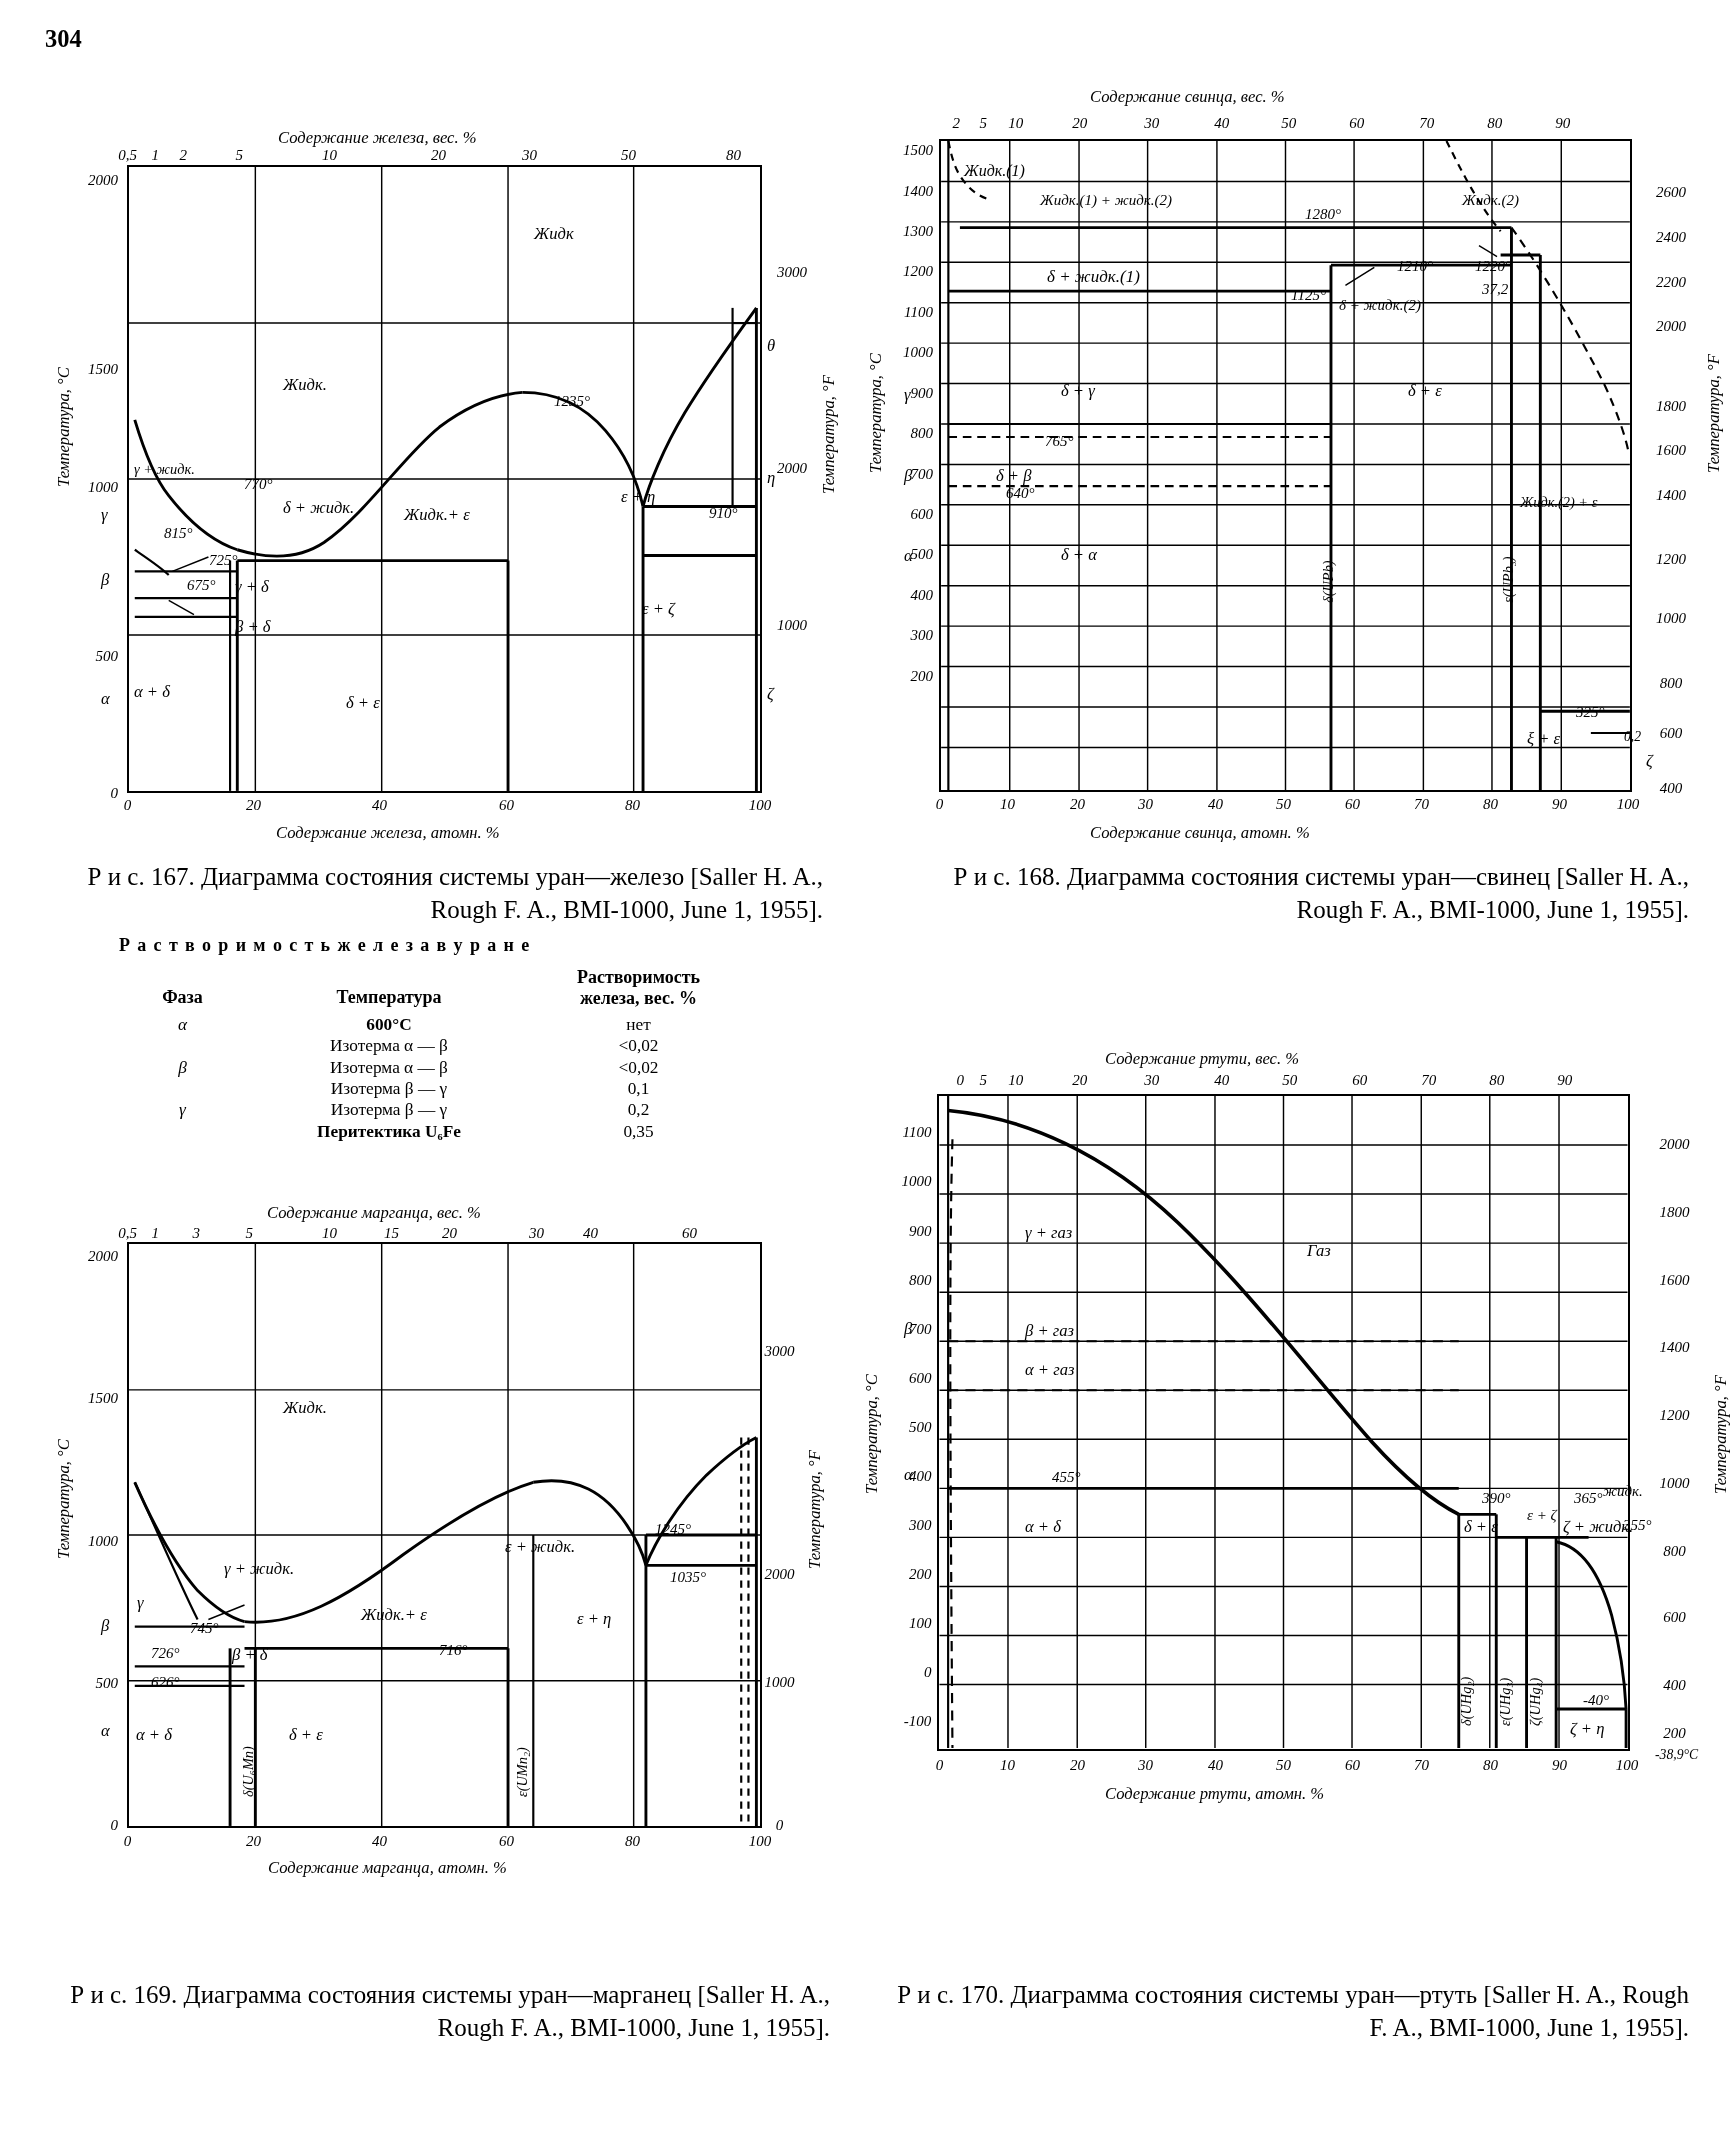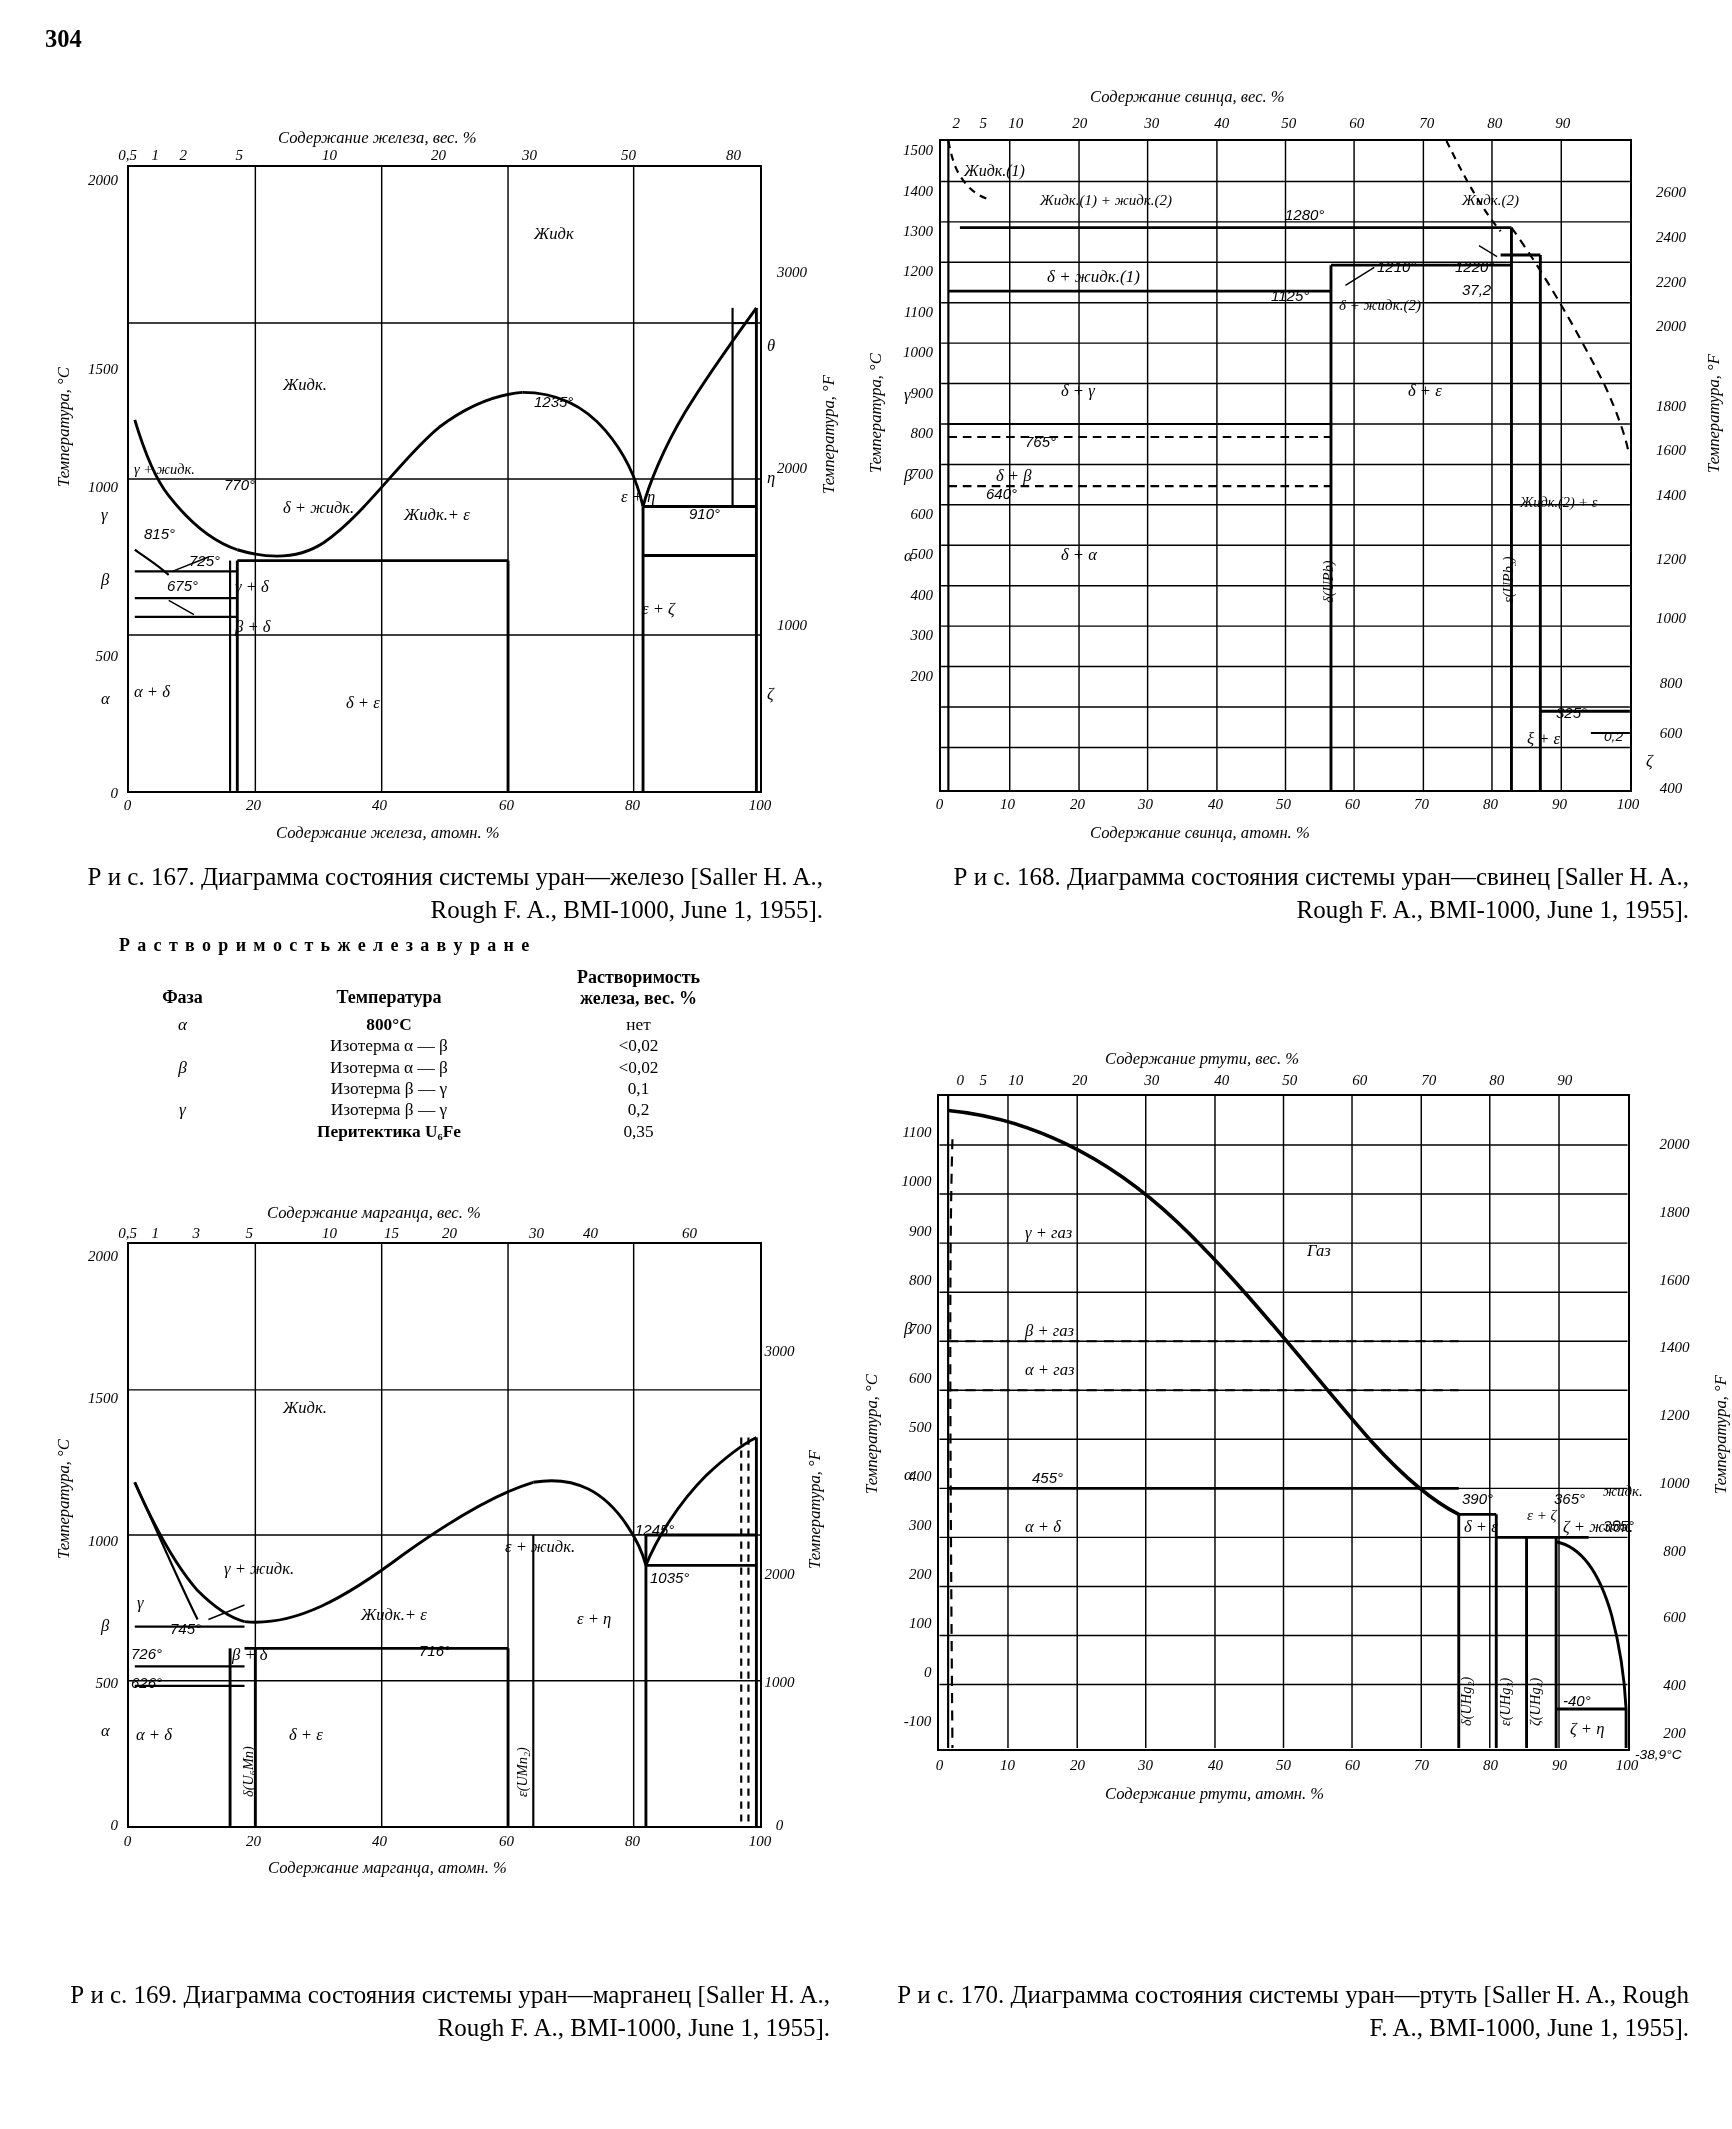--- a/index.html
+++ b/index.html
@@ -58,22 +58,23 @@
     position: absolute;
     font-size: 16.6px;
     font-style: italic;
     font-family: "Liberation Serif", serif;
     white-space: nowrap;
   }
   .temp-label {
     position: absolute;
     font-size: 15px;
     font-style: italic;
-    font-family: Liberation Sans, sans-serif;
+    font-family: Liberation Serif, serif;
     white-space: nowrap;
+    padding-left: 20px;
   }
   .vlabel {
     position: absolute;
     font-size: 14.4px;
     font-style: italic;
     font-family: "Liberation Serif", serif;
     white-space: nowrap;
     transform-origin: 0 0;
     transform: rotate(-90deg);
   }
@@ -238,21 +239,21 @@
         <th style="width:123px;">Фаза</th>
         <th style="width:238px;">Температура</th>
         <th style="width:209px;">
           <span style="display:block;line-height:1.15;">Растворимость<br>железа, вес. %</span>
         </th>
       </tr>
     </thead>
     <tbody>
       <tr>
         <td class="ph">α</td>
-        <td class="tmp" style="font-weight:bold;">800°C</td>
+        <td class="tmp" style="font-weight:bold;">600°C</td>
         <td class="val">нет</td>
       </tr>
       <tr>
         <td class="ph"></td>
         <td class="tmp">Изотерма α — β</td>
         <td class="val">&lt;0,02</td>
       </tr>
       <tr>
         <td class="ph">β</td>
         <td class="tmp">Изотерма α — β</td>

